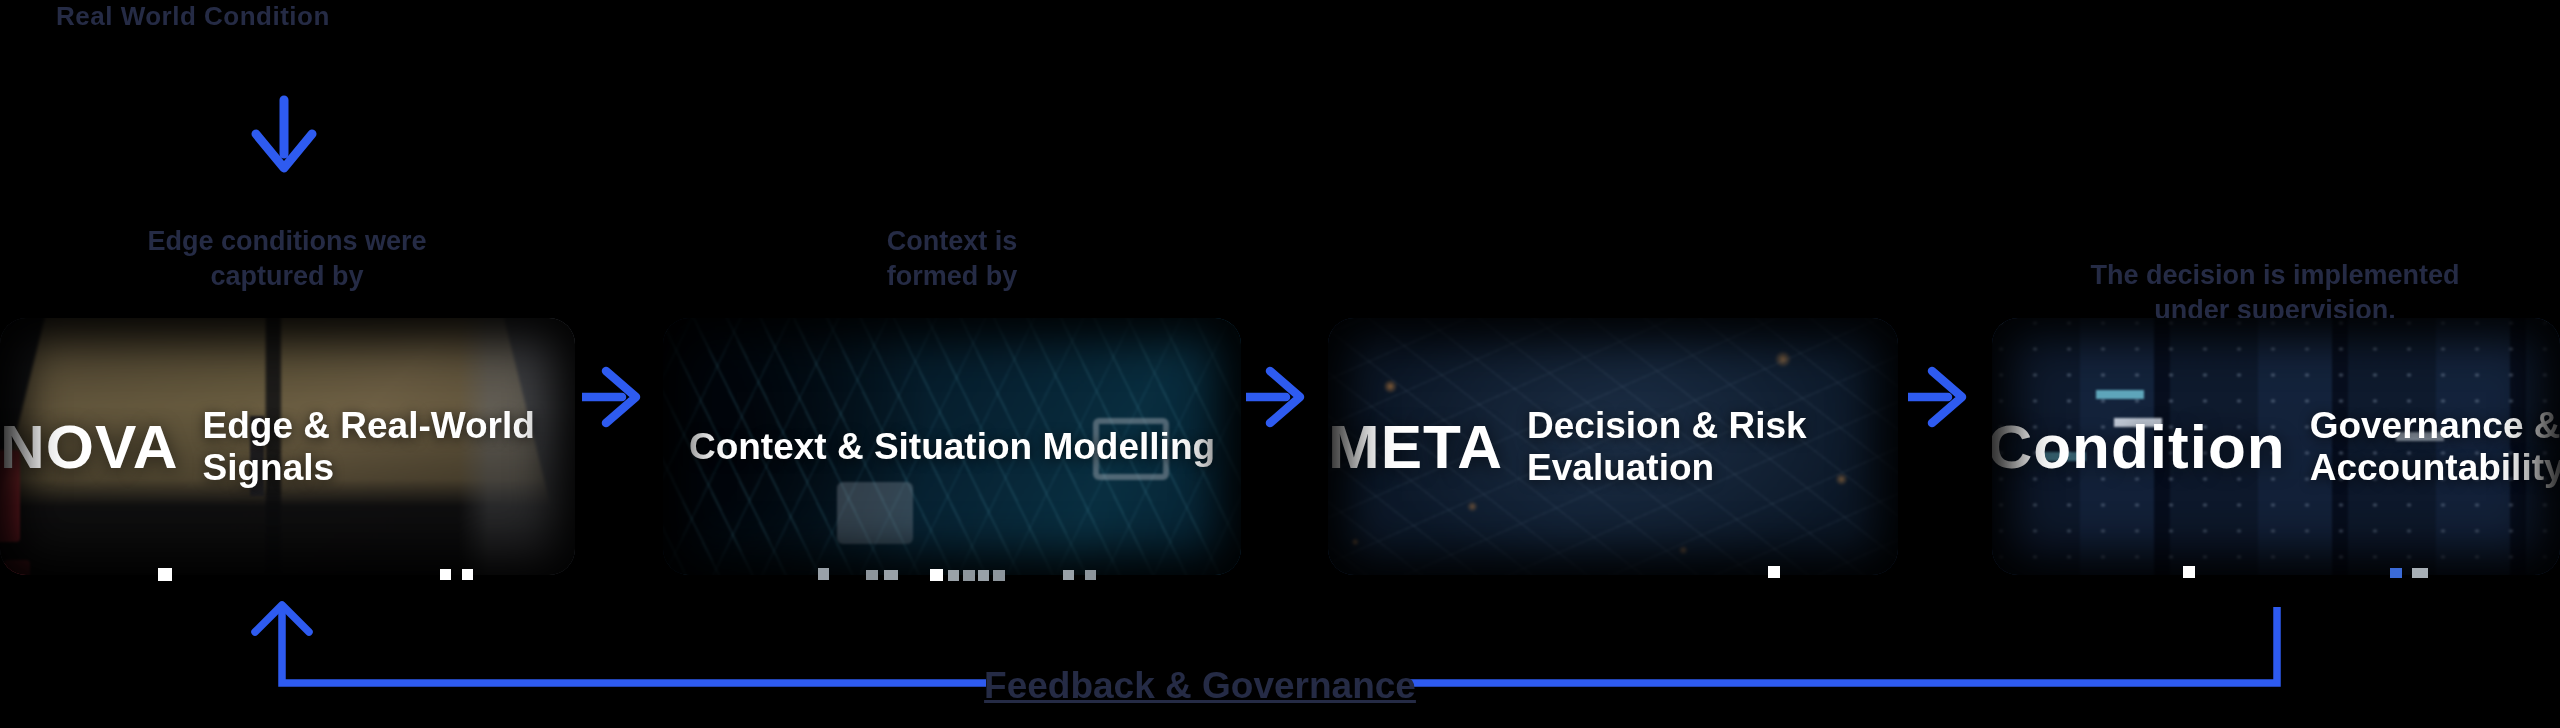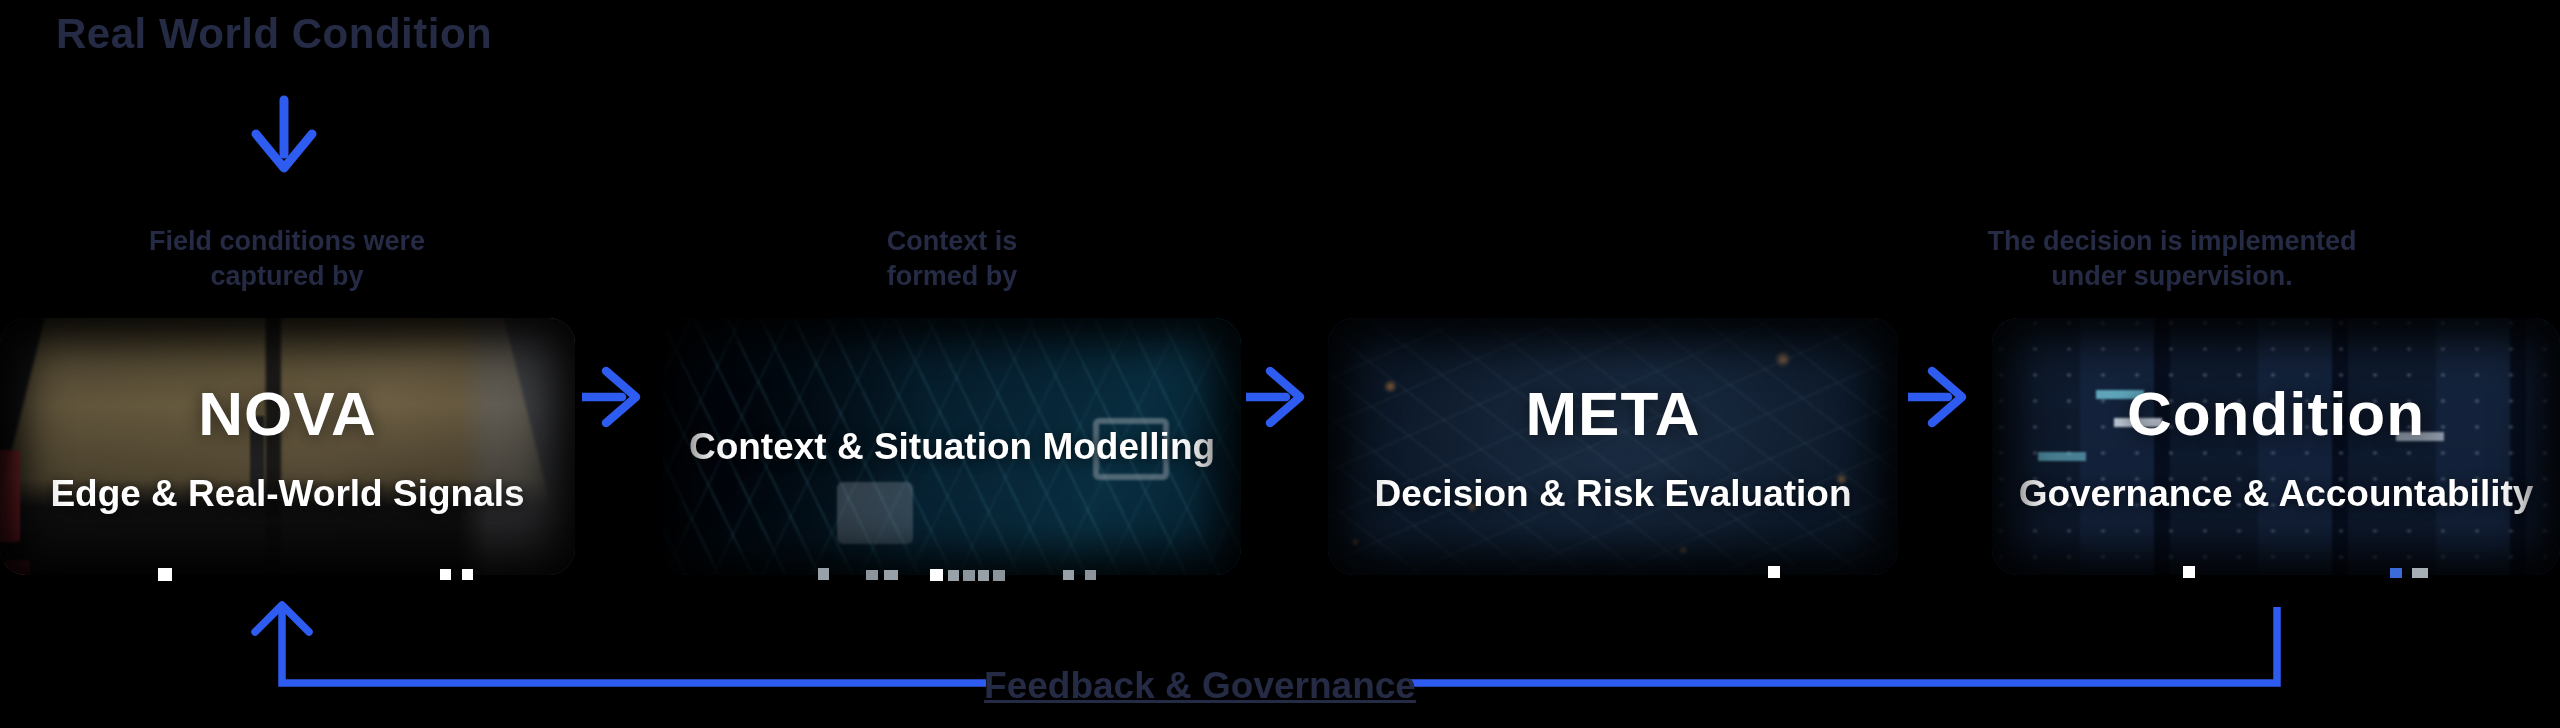--- a/index.html
+++ b/index.html
@@ -7,36 +7,36 @@
     --muted:#252b45;
     --card-text:#ffffff;
     --bg:#000000;
   }
   html,body{margin:0;padding:0;background:var(--bg);}
   .canvas{
     position:relative;width:2560px;height:728px;background:var(--bg);
     overflow:hidden;font-family:"Liberation Sans",sans-serif;
   }
   .main-title{
-    position:absolute;left:56px;top:10px;font-size:42px;font-weight:bold;
+    position:absolute;left:56px;top:1px;font-size:26px;font-weight:bold;
     color:var(--muted);letter-spacing:.5px;white-space:nowrap;
   }
   .stage-caption{
     position:absolute;top:224px;width:560px;text-align:center;
     font-size:27px;line-height:35px;font-weight:bold;color:var(--muted);
     white-space:pre-line;
   }
   #caption-nova{left:7px;}
   #caption-nexa{left:672px;}
   #caption-meta{left:1325px;}
-  #caption-omnicore{left:1892px;}
+  #caption-omnicore{left:1995px;margin-top:34px;}
 
   .card{
     position:absolute;top:318px;height:257px;border-radius:26px;overflow:hidden;
-    display:flex;flex-direction:column;align-items:center;justify-content:center;
+    display:flex;flex-direction:row;align-items:center;justify-content:center;
     gap:24px;background:#0a0f18;
   }
   #card-nova{left:0;width:575px;}
   #card-nexa{left:663px;width:578px;}
   #card-meta{left:1328px;width:570px;}
   #card-omnicore{left:1992px;width:568px;}
   .card .bg{position:absolute;inset:-8px;z-index:0;filter:blur(1.2px);}
   .card::after{
     content:"";position:absolute;inset:0;border-radius:26px;z-index:2;
     box-shadow:inset 0 0 44px 22px rgba(0,0,0,.95);pointer-events:none;
@@ -130,21 +130,21 @@
 <body>
 
 <div class="canvas">
 
   <div class="main-title">Real World Condition</div>
 
   <svg class="down-arrow" width="80" height="88" viewBox="0 0 80 88">
     <path d="M40 6 V60 M12 40 L40 74 L68 40" fill="none" stroke="var(--accent)" stroke-width="9" stroke-linecap="round" stroke-linejoin="round"></path>
   </svg>
 
-  <div class="stage-caption" id="caption-nova">Field conditions were
+  <div class="stage-caption" id="caption-nova">Edge conditions were
 captured by</div>
   <div class="stage-caption" id="caption-nexa">Context is
 formed by</div>
   <div class="stage-caption" id="caption-omnicore">The decision is implemented
 under supervision.</div>
 
   <div class="card" id="card-nova">
     <div class="bg"></div>
     <div class="card-title">NOVA</div>
     <div class="card-sub">Edge &amp; Real-World Signals</div>

